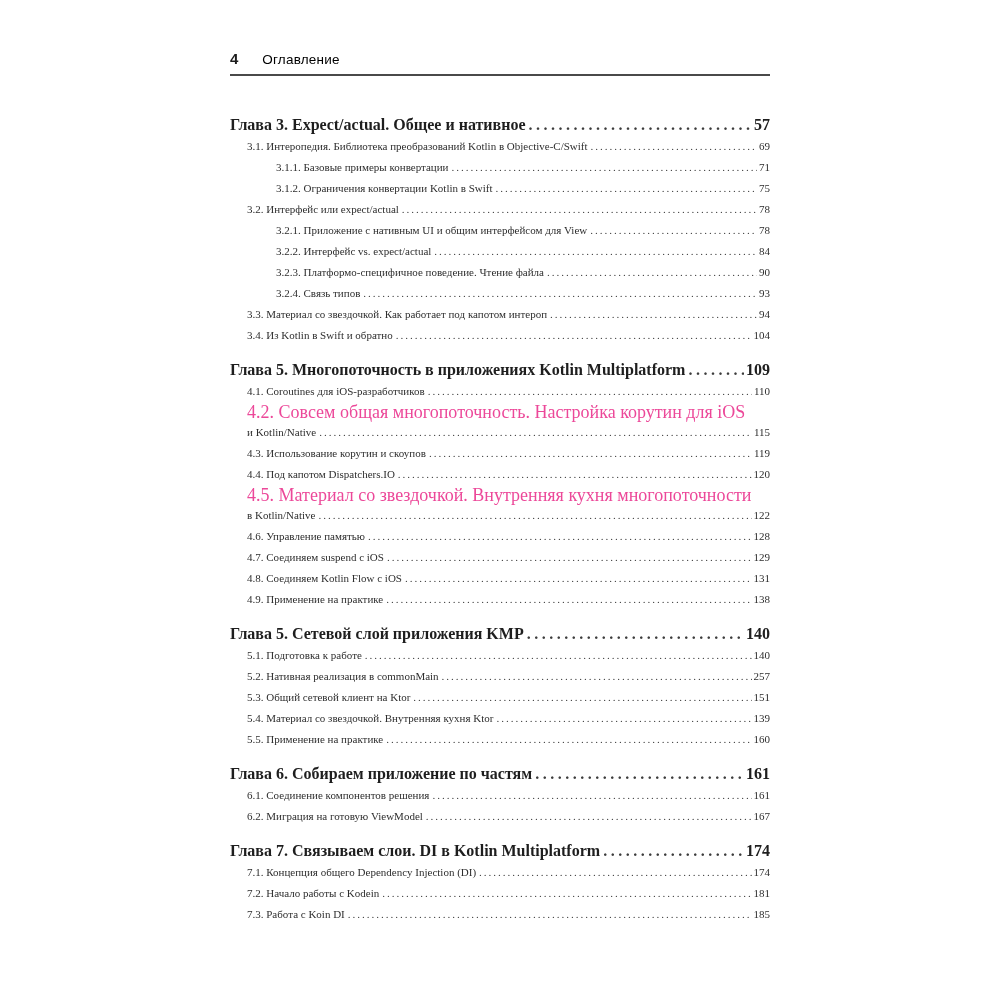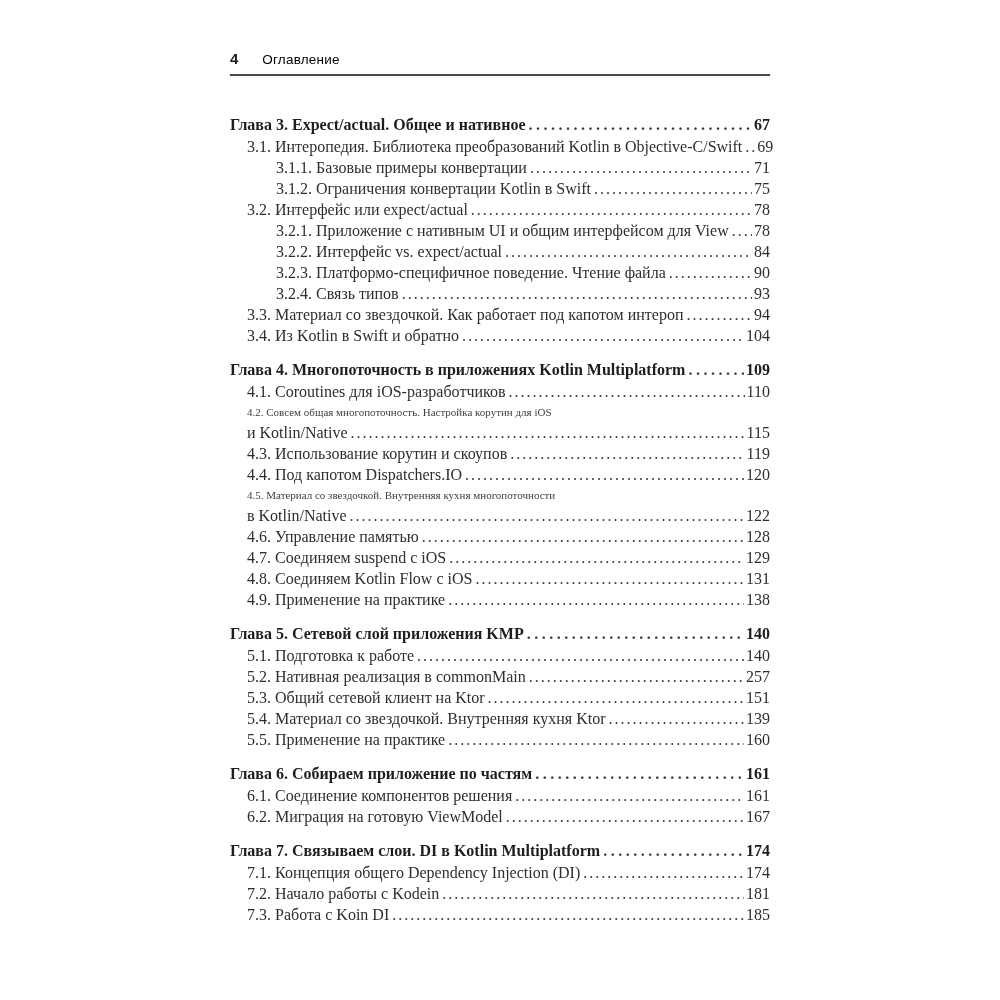--- a/index.html
+++ b/index.html
@@ -38,21 +38,21 @@
 
   
   .toc { margin-top: 38px; }
   .toc-section { margin-top: 13px; }
   .toc-section:first-child { margin-top: 0; }
 
   .row {
     display: flex;
     align-items: baseline;
     line-height: 21px;
-    font-size: 16px;
+    font-size: 11px;
     color: #2e2e2e;
   }
   .row .title { white-space: nowrap; }
   .leader {
     flex: 1;
     overflow: hidden;
     white-space: nowrap;
     min-width: 10px;
     margin: 0 2px 0 3px;
   }
@@ -69,40 +69,40 @@
     color: #1e1e1e;
     margin-bottom: 1px;
   }
   .chapter .leader::after { letter-spacing: 3.5px; }
 
   .lvl1 .title, .item-line1.lvl1 { }
   .row.lvl1 { padding-left: 17px; }
   .row.lvl2 { padding-left: 46px; }
   .item-line1 {
     line-height: 20px;
-    font-size: 11px;
-    color: #404040;
+    font-size: 18px;
+    color: #ec4899;
     white-space: nowrap;
   }
   .item-line1.lvl1 { padding-left: 17px; }
 </style>
 </head>
 <body>
 
 <div class="page">
   <div class="running-head">
     <span class="folio">4</span>
     <span class="rh-title">Оглавление</span>
   </div>
   <div class="toc">
       <div class="toc-section">
         <div class="row chapter">
           <span class="title">Глава 3. Expect/actual. Общее и нативное</span>
           <span class="leader"></span>
-          <span class="page-num">67</span>
+          <span class="page-num">57</span>
         </div>
         <div class="row lvl1">
           <span class="title">3.1. Интеропедия. Библиотека преобразований Kotlin в Objective-C/Swift</span>
           <span class="leader"></span>
           <span class="page-num">69</span>
         </div>
         <div class="row lvl2">
           <span class="title">3.1.1. Базовые примеры конвертации</span>
           <span class="leader"></span>
           <span class="page-num">71</span>
@@ -143,21 +143,21 @@
           <span class="page-num">94</span>
         </div>
         <div class="row lvl1">
           <span class="title">3.4. Из Kotlin в Swift и обратно</span>
           <span class="leader"></span>
           <span class="page-num">104</span>
         </div>
       </div>
       <div class="toc-section">
         <div class="row chapter">
-          <span class="title">Глава 4. Многопоточность в приложениях Kotlin Multiplatform</span>
+          <span class="title">Глава 5. Многопоточность в приложениях Kotlin Multiplatform</span>
           <span class="leader"></span>
           <span class="page-num">109</span>
         </div>
         <div class="row lvl1">
           <span class="title">4.1. Coroutines для iOS-разработчиков</span>
           <span class="leader"></span>
           <span class="page-num">110</span>
         </div>
         <div class="item-line1 lvl1">4.2. Совсем общая многопоточность. Настройка корутин для iOS</div>
         <div class="row lvl1">

